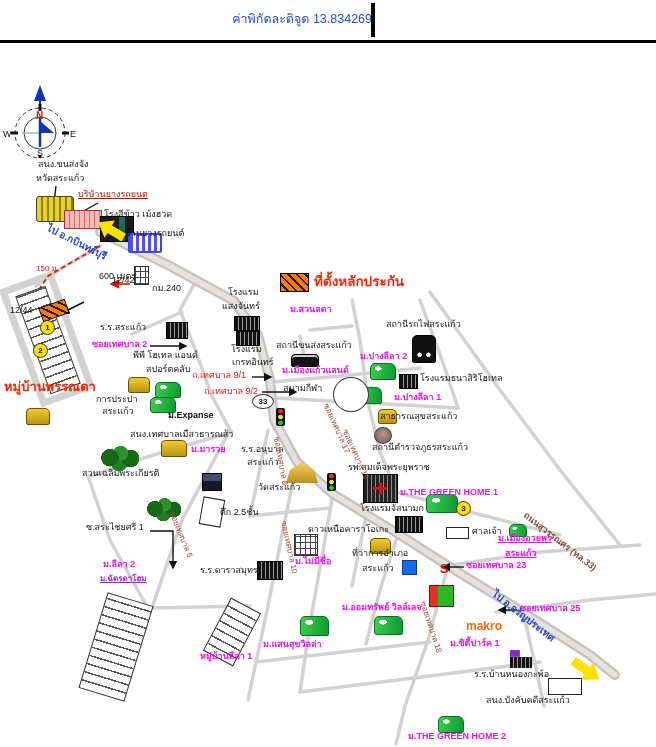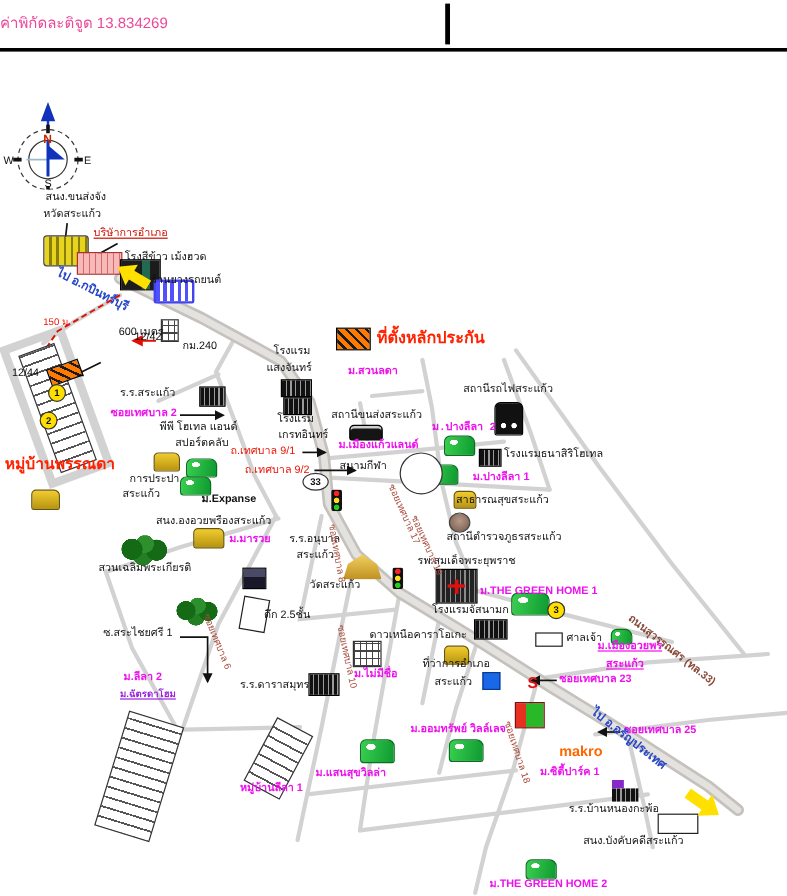--- a/index.html
+++ b/index.html
@@ -1,21 +1,21 @@
 <!DOCTYPE html>
 <html><head>
 <meta charset="utf-8">
 <style>
   html,body{margin:0;padding:0;background:#fff;}
   body{width:656px;height:747px;position:relative;overflow:hidden;
        font-family:"Liberation Sans","DejaVu Sans",sans-serif;}
   #page{position:absolute;inset:0;background:#fff;}
   
   #header{position:absolute;left:0;top:0;width:656px;height:40px;border-bottom:3px solid #000;}
-  .hcell{position:absolute;top:9px;font-size:12.5px;color:#ec4899;text-align:left;}
+  .hcell{position:absolute;top:9px;font-size:12.5px;color:#1d4ed8;text-align:right;}
   #hleft{left:0;width:372px;}
   #hright{left:376px;width:280px;}
   #hdivider{position:absolute;left:371px;top:3px;width:4px;height:34px;background:#000;}
   
   #map-canvas{position:absolute;left:0;top:43px;width:656px;height:704px;}
   #map-canvas svg{position:absolute;left:0;top:0;}
   .lbl{position:absolute;font-size:9px;line-height:1.15;color:#101010;white-space:nowrap;
        transform-origin:0 0;z-index:6;}
   .icon{position:absolute;z-index:4;}
   .num-circle{position:absolute;width:13px;height:13px;border-radius:50%;background:#ffdf00;
@@ -149,40 +149,40 @@
     </svg>
 
     <div id="legend">
       <div class="box"></div>
       <div class="txt">ที่ตั้งหลักประกัน</div>
     </div>
 
     <div id="dyn">
         <div class="lbl" style="left: 38px; top: 116px;">สนง.ขนส่งจัง</div>
         <div class="lbl" style="left: 36px; top: 130px;">หวัดสระแก้ว</div>
-        <div class="lbl" style="color: rgb(204, 17, 0); text-decoration: underline; left: 78px; top: 146px;">บริษัาการอำเภอ</div>
+        <div class="lbl" style="color: rgb(204, 17, 0); text-decoration: underline; left: 78px; top: 146px;">บริษัานยางรถยนต</div>
         <div class="lbl" style="left: 104px; top: 166px;">โรงสีข้าว เม้งฮวด</div>
         <div class="lbl" style="left: 126px; top: 185px;">ร้านยางรถยนต์</div>
         <div class="lbl" style="color: rgb(39, 70, 200); font-size: 10px; font-weight: bold; left: 50px; top: 179px; transform: rotate(27deg);">ไป อ.กบินทร์บุรี</div>
         <div class="lbl" style="color: rgb(238, 17, 0); font-size: 8px; left: 36px; top: 221px;">150 ม.</div>
         <div class="lbl" style="left: 99px; top: 228px;">600 เมตร</div>
         <div class="lbl" style="left: 108px; top: 240px; margin-left: 44px;">กม.240</div>
         <div class="lbl" style="left: 84px; top: 232px; margin-left: 28px;">12/42</div>
         <div class="lbl" style="left: 10px; top: 262px;">12/44</div>
         <div class="lbl" style="color: rgb(255, 34, 0); font-size: 13px; font-weight: bold; left: 4px; top: 337px;">หมู่บ้านพรรณดา</div>
         <div class="lbl" style="left: 100px; top: 279px;">ร.ร.สระแก้ว</div>
         <div class="lbl" style="color: rgb(239, 16, 239); font-weight: bold; left: 92px; top: 296px;">ซอยเทศบาล 2</div>
         <div class="lbl" style="left: 133px; top: 307px;">พีพี โฮเทล แอนด์</div>
         <div class="lbl" style="left: 146px; top: 321px;">สปอร์ตคลับ</div>
         <div class="lbl" style="color: rgb(238, 17, 0); left: 192px; top: 327px;">ถ.เทศบาล 9/1</div>
         <div class="lbl" style="color: rgb(238, 17, 0); left: 204px; top: 343px;">ถ.เทศบาล 9/2</div>
-        <div class="lbl" style="left: 108px; top: 351px; text-align: right;">การประปา</div>
+        <div class="lbl" style="left: 96px; top: 351px; text-align: right;">การประปา</div>
         <div class="lbl" style="left: 102px; top: 363px;">สระแก้ว</div>
         <div class="lbl" style="font-weight: bold; left: 152px; top: 367px; padding-left: 16px;">ม.Expanse</div>
-        <div class="lbl" style="left: 130px; top: 386px;">สนง.องอวยพรืองสระแก้ว</div>
+        <div class="lbl" style="left: 130px; top: 386px;">สนง.เทศบาลเมืสาธารณส้ว</div>
         <div class="lbl" style="color: rgb(239, 16, 239); font-weight: bold; left: 191px; top: 401px;">ม.มารวย</div>
         <div class="lbl" style="left: 241px; top: 401px;">ร.ร.อนุบาล</div>
         <div class="lbl" style="left: 247px; top: 414px;">สระแก้ว</div>
         <div class="lbl" style="left: 82px; top: 425px;">สวนเฉลิมพระเกียรติ</div>
         <div class="lbl" style="left: 258px; top: 439px;">วัดสระแก้ว</div>
         <div class="lbl" style="left: 220px; top: 464px;">ตึก 2.5ชั้น</div>
         <div class="lbl" style="left: 200px; top: 522px;">ร.ร.ดาราสมุทร</div>
         <div class="lbl" style="left: 86px; top: 479px;">ซ.สระไชยศรี 1</div>
         <div class="lbl" style="color: rgb(239, 16, 239); font-weight: bold; left: 103px; top: 516px;">ม.ลีลา 2</div>
         <div class="lbl" style="color: rgb(154, 34, 221); font-size: 8px; font-weight: bold; text-decoration: underline; left: 100px; top: 531px;">ม.ฉัตรดาโฮม</div>
@@ -195,21 +195,21 @@
         <div class="lbl" style="left: 362px; top: 520px;">สระแก้ว</div>
         <div class="lbl" style="left: 228px; top: 244px;">โรงแรม</div>
         <div class="lbl" style="left: 222px; top: 258px;">แสงจันทร์</div>
         <div class="lbl" style="color: rgb(239, 16, 239); font-weight: bold; left: 290px; top: 261px; text-align: right;">ม.สวนลดา</div>
         <div class="lbl" style="left: 231px; top: 301px;">โรงแรม</div>
         <div class="lbl" style="left: 232px; top: 314px;">เกรทอินทร์</div>
         <div class="lbl" style="left: 276px; top: 297px;">สถานีขนส่งสระแก้ว</div>
         <div class="lbl" style="color: rgb(239, 16, 239); font-weight: bold; left: 282px; top: 322px;">ม.เมืองแก้วแลนด์</div>
         <div class="lbl" style="left: 283px; top: 340px;">สนามกีฬา</div>
         <div class="lbl" style="left: 386px; top: 276px;">สถานีรถไฟสระแก้ว</div>
-        <div class="lbl" style="color: rgb(239, 16, 239); font-weight: bold; left: 360px; top: 308px; font-family: Liberation Mono, monospace;">ม.ปางลีลา 2</div>
+        <div class="lbl" style="color: rgb(239, 16, 239); font-weight: bold; left: 360px; top: 308px;">ม.ปางลีลา 2</div>
         <div class="lbl" style="left: 420px; top: 330px;">โรงแรมธนาสิริโฮเทล</div>
         <div class="lbl" style="color: rgb(239, 16, 239); font-weight: bold; left: 394px; top: 349px;">ม.ปางลีลา 1</div>
         <div class="lbl" style="left: 380px; top: 368px;">สาธารณสุขสระแก้ว</div>
         <div class="lbl" style="left: 372px; top: 399px;">สถานีตำรวจภูธรสระแก้ว</div>
         <div class="lbl" style="left: 348px; top: 419px;">รพ.สมเด็จพระยุพราช</div>
         <div class="lbl" style="left: 360px; top: 460px;">โรงแรมจัสนามก</div>
         <div class="lbl" style="color: rgb(239, 16, 239); font-weight: bold; left: 400px; top: 444px;">ม.THE GREEN HOME 1</div>
         <div class="lbl" style="left: 472px; top: 483px;">ศาลเจ้า</div>
         <div class="lbl" style="color: rgb(239, 16, 239); font-weight: bold; text-decoration: underline; left: 498px; top: 490px;">ม.เมืองอวยพร</div>
         <div class="lbl" style="color: rgb(239, 16, 239); font-weight: bold; text-decoration: underline; left: 505px; top: 505px;">สระแก้ว</div>

